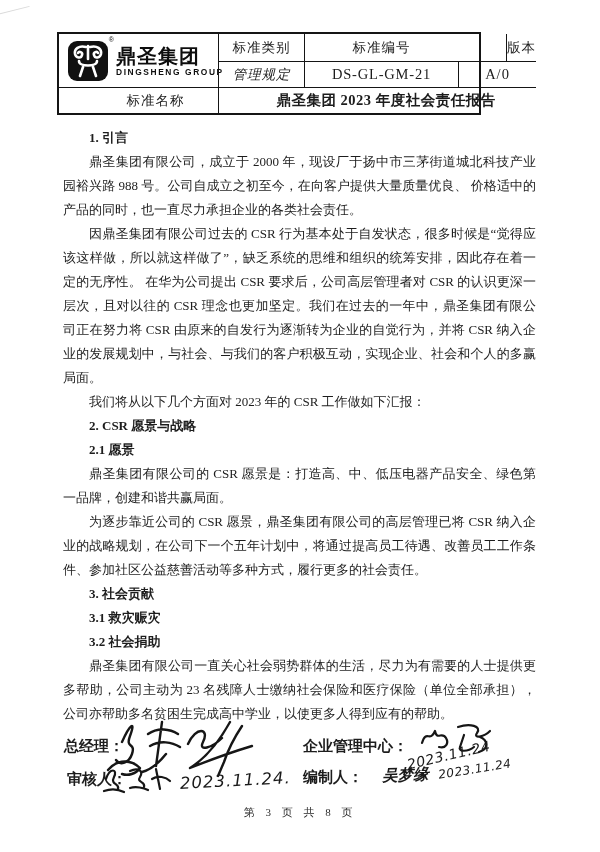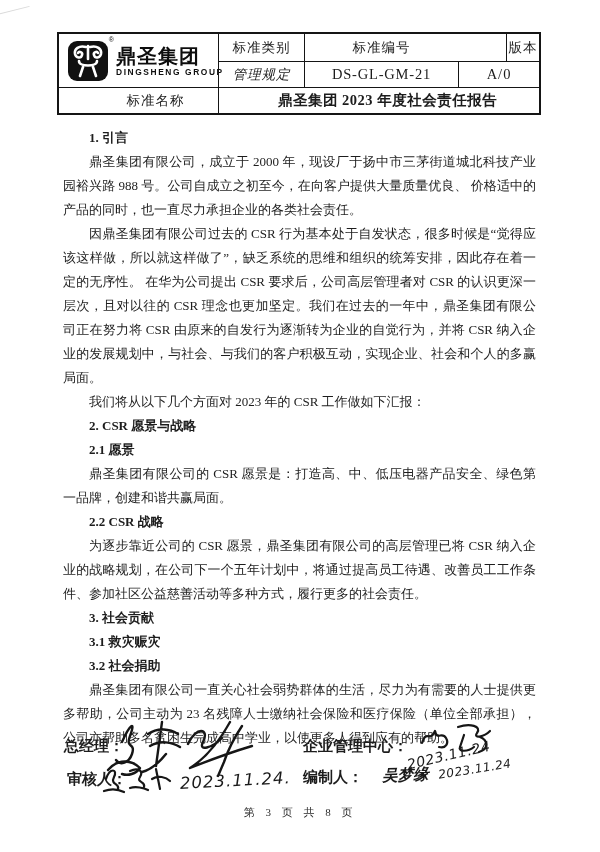--- a/index.html
+++ b/index.html
@@ -9,21 +9,21 @@
     color:#1c1c1c;overflow:hidden;
   }
   .page{position:absolute;inset:0;background:#fff;}
   .scan-artifact{
     position:absolute;left:-4px;top:10px;width:34px;height:1px;
     background:#c9c9c9;transform:rotate(-14deg);opacity:.7;
   }
 
   
   .header-table{
-    position:absolute;left:57px;top:32px;width:484px;
+    position:absolute;left:57px;top:32px;width:424px;
     border:2px solid #151515;display:grid;
     grid-template-columns:159px 86px 154px 1fr;
     grid-template-rows:27px 26px 26px;
     box-sizing:border-box;background:#fff;
   }
   .cell{
     display:flex;align-items:center;justify-content:center;
     font-size:13.5px;letter-spacing:1px;box-sizing:border-box;
     border-left:1.4px solid #151515;border-top:1.4px solid #151515;
     white-space:nowrap;
@@ -131,21 +131,20 @@
   </div>
 
   <div class="doc-body">
       <p class="doc-heading">1. 引言</p>
       <p class="doc-para">鼎圣集团有限公司，成立于 2000 年，现设厂于扬中市三茅街道城北科技产业园裕兴路 988 号。公司自成立之初至今，在向客户提供大量质量优良、 价格适中的产品的同时，也一直尽力承担企业的各类社会责任。</p>
       <p class="doc-para">因鼎圣集团有限公司过去的 CSR 行为基本处于自发状态，很多时候是“觉得应该这样做，所以就这样做了”，缺乏系统的思维和组织的统筹安排，因此存在着一定的无序性。 在华为公司提出 CSR 要求后，公司高层管理者对 CSR 的认识更深一层次，且对以往的 CSR 理念也更加坚定。我们在过去的一年中，鼎圣集团有限公司正在努力将 CSR 由原来的自发行为逐渐转为企业的自觉行为，并将 CSR 纳入企业的发展规划中，与社会、与我们的客户积极互动，实现企业、社会和个人的多赢局面。</p>
       <p class="doc-para">我们将从以下几个方面对 2023 年的 CSR 工作做如下汇报：</p>
       <p class="doc-heading">2. CSR 愿景与战略</p>
       <p class="doc-heading">2.1 愿景</p>
       <p class="doc-para">鼎圣集团有限公司的 CSR 愿景是：打造高、中、低压电器产品安全、绿色第一品牌，创建和谐共赢局面。</p>
-      <p class="doc-heading">2.2 CSR 战略</p>
       <p class="doc-para">为逐步靠近公司的 CSR 愿景，鼎圣集团有限公司的高层管理已将 CSR 纳入企业的战略规划，在公司下一个五年计划中，将通过提高员工待遇、改善员工工作条件、参加社区公益慈善活动等多种方式，履行更多的社会责任。</p>
       <p class="doc-heading">3. 社会贡献</p>
       <p class="doc-heading">3.1 救灾赈灾</p>
       <p class="doc-heading">3.2 社会捐助</p>
       <p class="doc-para">鼎圣集团有限公司一直关心社会弱势群体的生活，尽力为有需要的人士提供更多帮助，公司主动为 23 名残障人士缴纳社会保险和医疗保险（单位全部承担），公司亦帮助多名贫困生完成高中学业，以使更多人得到应有的帮助。</p>
     </div>
 
   <div class="sig-label" style="left:64px;top:737px;">总经理：</div>
   <svg class="sig-svg" style="left:106px;top:714px;" width="150" height="72" viewBox="0 0 150 72">
     <g stroke-width="2.4">

